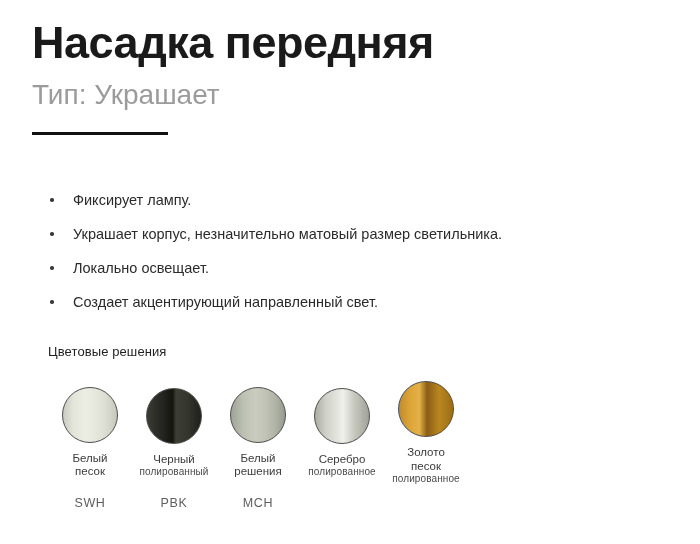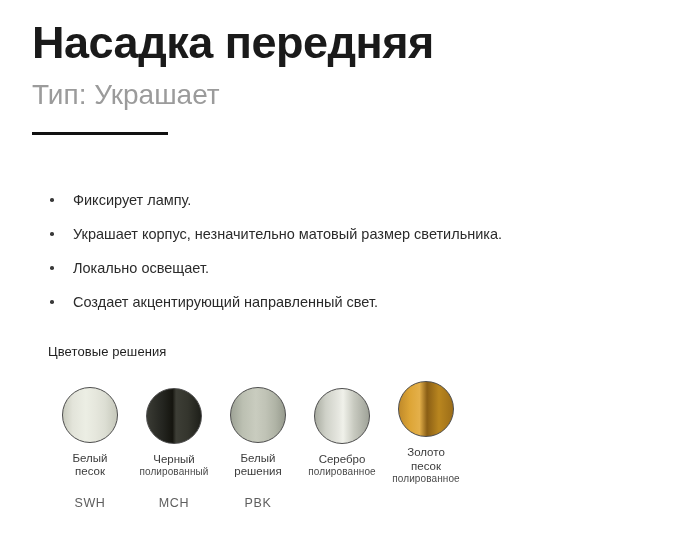--- a/index.html
+++ b/index.html
@@ -228,22 +228,22 @@
         </div>
       </div>
 
     </div>
 
     <div class="code-row">
       <div class="code-cell">
         <span class="swatch-code">SWH</span>
       </div>
       <div class="code-cell">
+        <span class="swatch-code">PBK</span>
+      </div>
+      <div class="code-cell">
         <span class="swatch-code">MCH</span>
       </div>
-      <div class="code-cell">
-        <span class="swatch-code">PBK</span>
-      </div>
     </div>
 
   </div>
 
 </div>
 
 </body></html>

